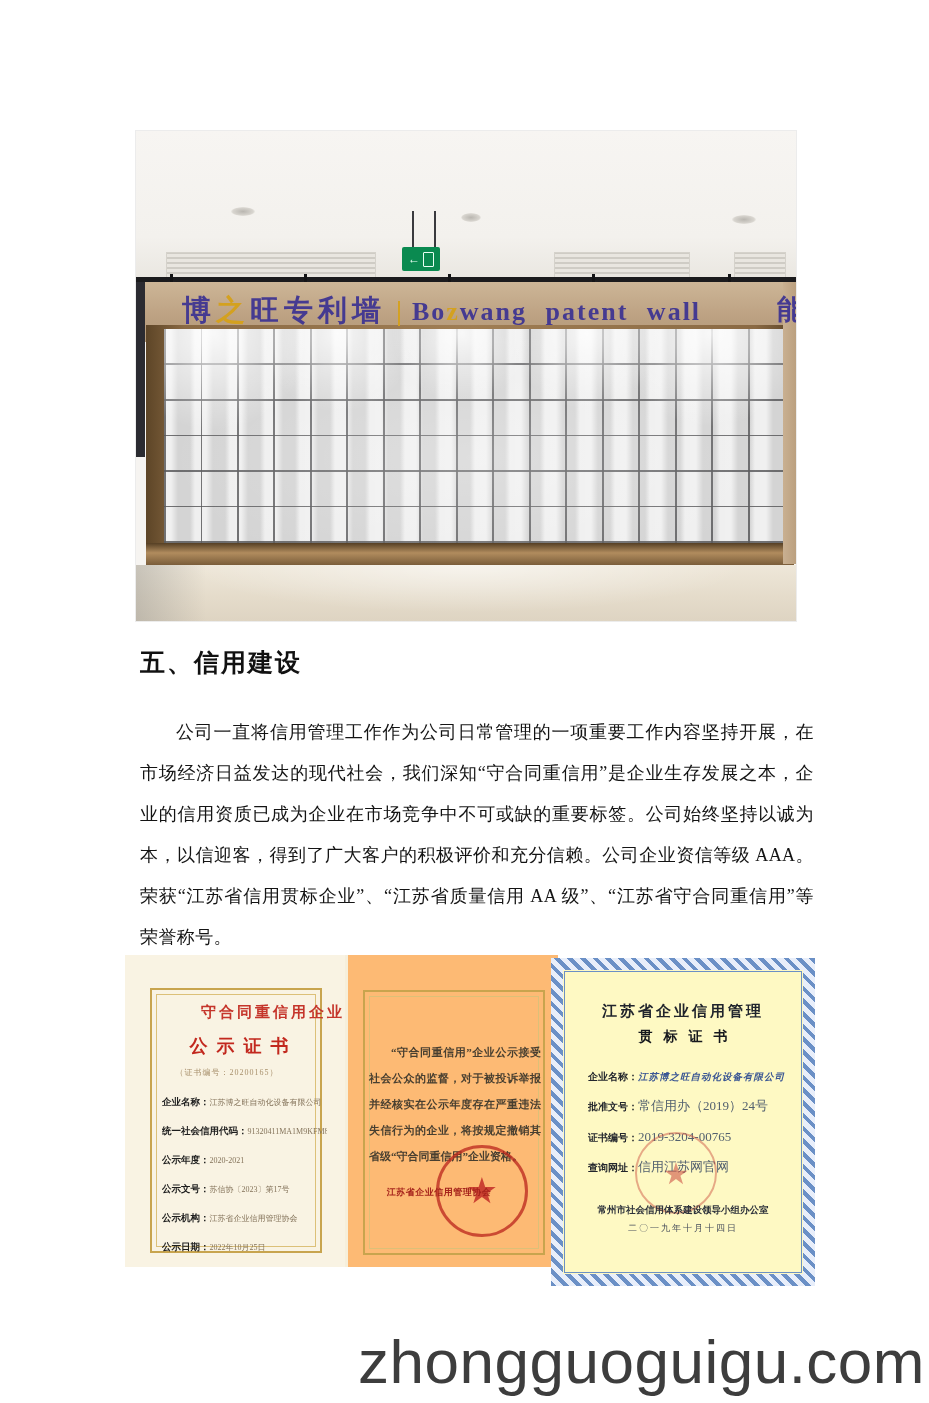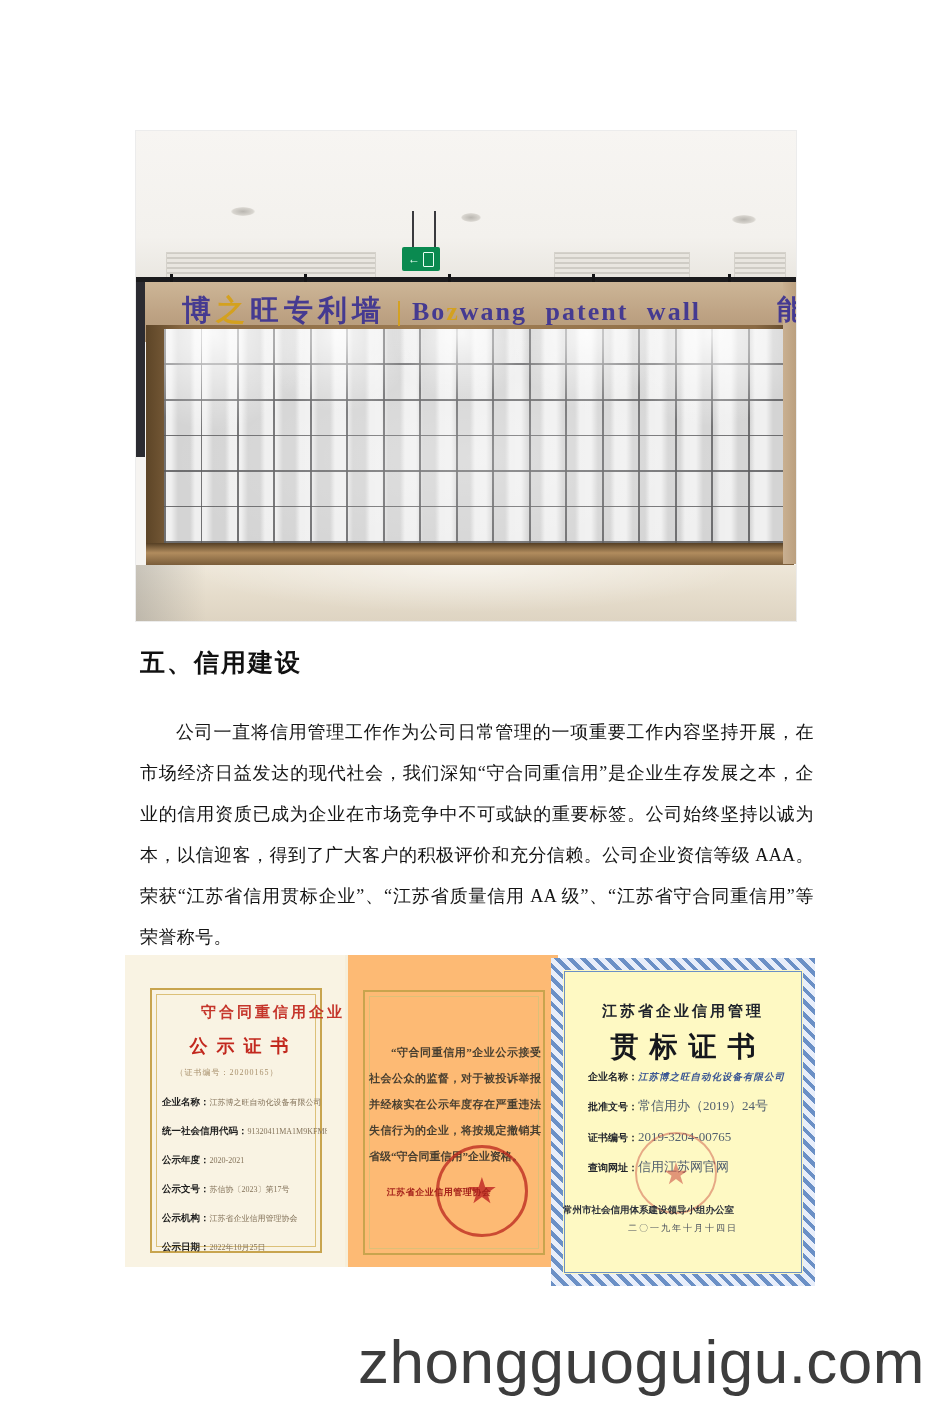--- a/index.html
+++ b/index.html
@@ -88,29 +88,29 @@
   .seal-mid{left:88px;top:190px;width:86px;height:86px;border:3px solid rgba(189,42,32,.78);
             color:rgba(197,53,43,.9);font-size:36px;}
   .seal-band{left:6px;width:170px;top:231px;text-align:center;color:#a6241c;font-size:9px;
              font-weight:bold;letter-spacing:0.5px;}
   .cert-right{left:543px;top:958px;width:240px;height:304px;background:#fef9c3;
               border:12px solid transparent;
               border-image:repeating-linear-gradient(45deg,#6b90c6 0 4px,#e8eefa 4px 9px) 12;margin-left:8px;}
   .blue-inner{position:absolute;inset:1px;border:1.5px solid #6b90c6;}
   .cr-title{left:0;right:0;top:32px;text-align:center;font-weight:bold;font-size:15px;
             letter-spacing:3px;color:#20242c;}
-  .cr-sub{left:0;right:0;top:58px;text-align:center;font-weight:bold;font-size:28px;
+  .cr-sub{left:0;right:0;top:58px;text-align:center;font-weight:bold;font-size:14px;
           letter-spacing:11px;text-indent:11px;color:#16181d;}
   .cr-fields{left:25px;right:12px;top:96px;display:flex;flex-direction:column;gap:12px;}
   .rlabel{font-weight:bold;font-size:10px;color:#23262c;}
   .rvalue{font-size:13px;color:#53616f;}
   .rvalue-company{font-size:9.5px;color:#3a5694;font-style:italic;font-weight:bold;letter-spacing:1px;}
   .seal-right{left:72px;top:162px;width:78px;height:78px;border:2.5px solid rgba(201,70,58,.45);
               color:rgba(201,70,58,.55);font-size:30px;}
-  .cr-issuer{left:0;right:0;top:234px;font-size:9.5px;color:#2c313a;font-weight:600;}
+  .cr-issuer{left:0;right:0;top:234px;text-align:center;font-size:9.5px;color:#2c313a;font-weight:600;}
   .cr-date{left:0;right:0;top:252px;text-align:center;font-size:9px;color:#49505c;letter-spacing:2px;}
 
   
   .watermark{right:4px;top:1326px;font-family:"Liberation Sans",sans-serif;font-size:62px;
              color:#3d3d3d;letter-spacing:0.5px;white-space:nowrap;}
 </style>
 </head>
 <body>
 
 <div class="page">

